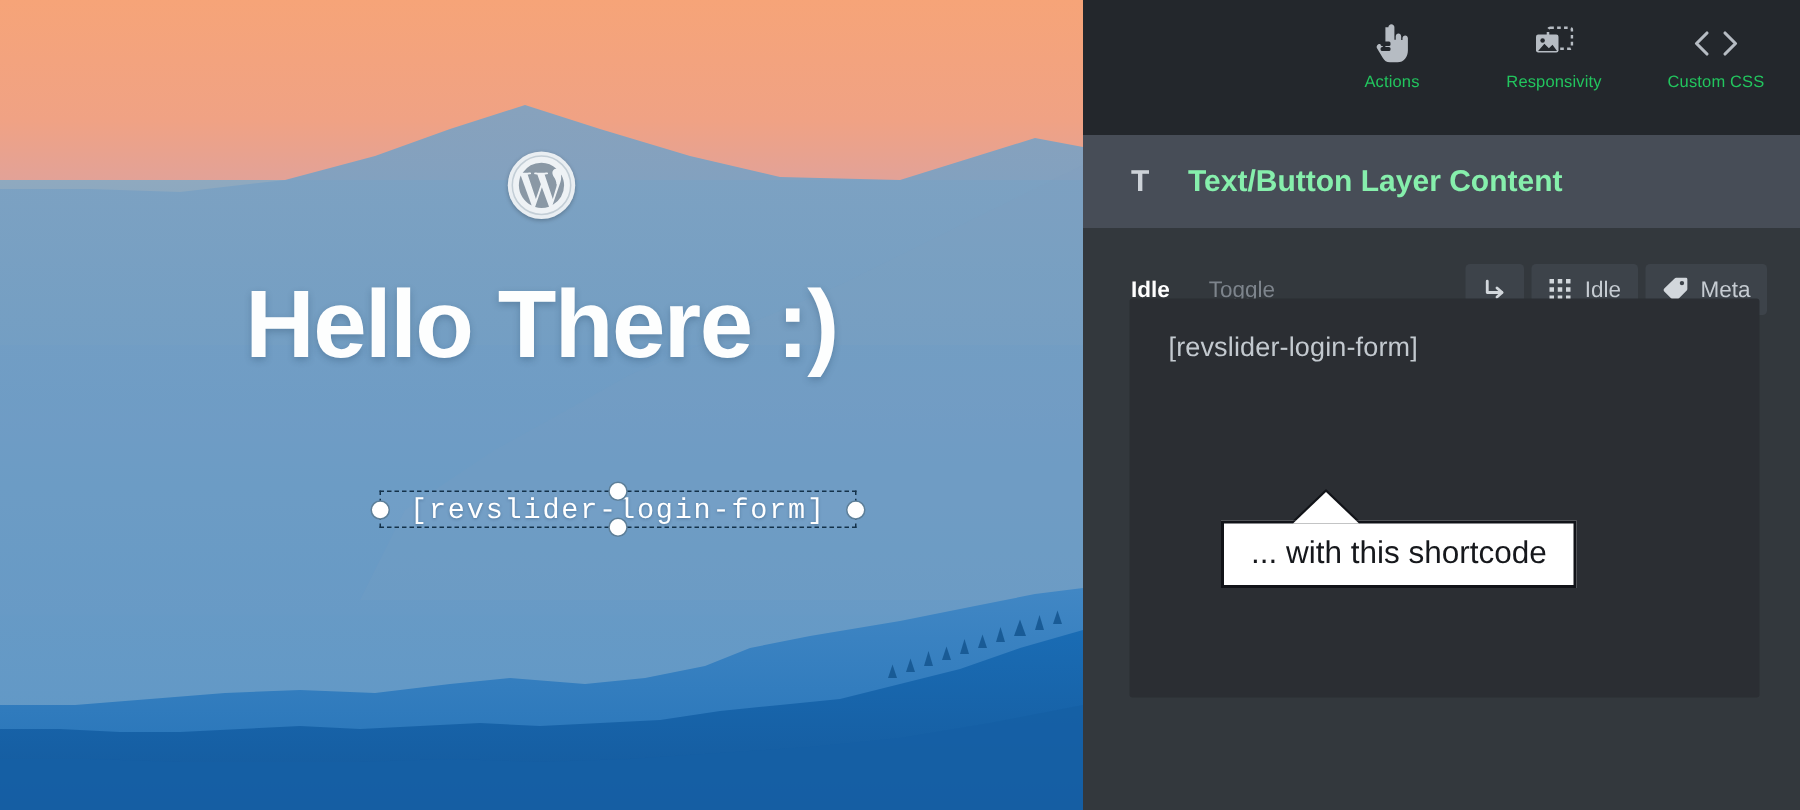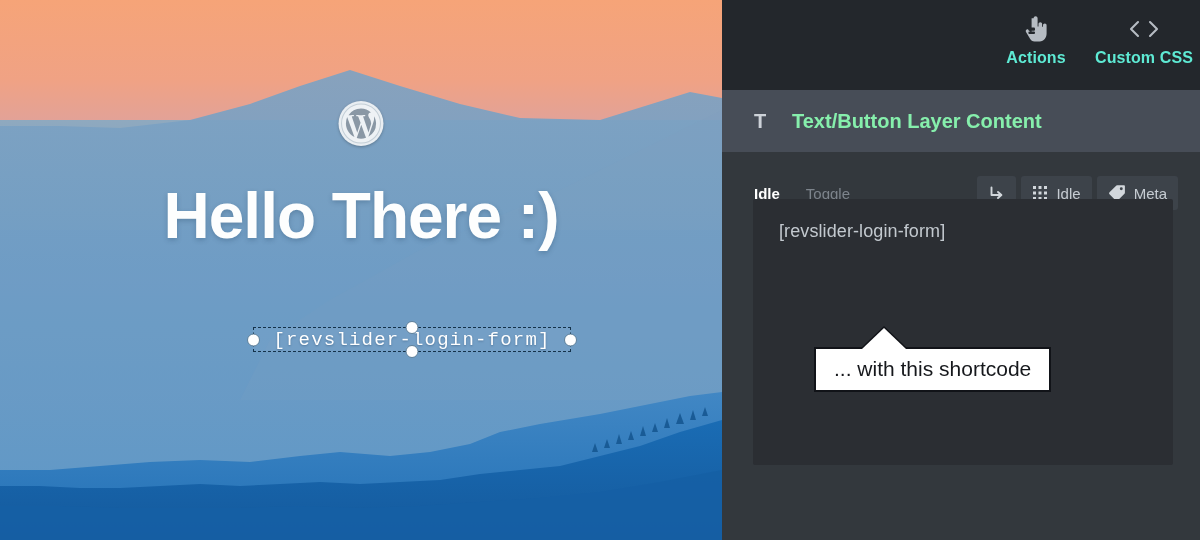--- a/index.html
+++ b/index.html
@@ -146,24 +146,23 @@
     cursor: pointer;
   }
   .tab .tab-icon {
     height: 40px;
     display: flex;
     align-items: center;
     justify-content: center;
     color: #b6bcc3;
   }
   .tab .tab-label {
-    font-size: 16px;
-    color: #5eead4;
+    font-size: 11px;
+    color: #22c55e;
     letter-spacing: .1px;
-    font-weight: bold;
   }
 
   .panel-title {
     height: 62px;
     background: #474d57;
     display: flex;
     align-items: center;
     padding-left: 32px;
     box-sizing: border-box;
   }
@@ -379,20 +378,31 @@
         <div class="tab-icon">
           <svg width="22" height="26" viewBox="0 0 22 26" fill="currentColor" aria-hidden="true">
             <path d="M8.6 2.2c0-1.1.9-2 2-2s2 .9 2 2v8.3h.9V8.1c0-1 .8-1.8 1.8-1.8s1.8.8 1.8 1.8v2.6h.9V9.4c0-1 .8-1.8 1.8-1.8s1.8.8 1.8 1.8v8.2c0 4.2-2.7 7.9-6.9 7.9H9.6c-2.3 0-3.6-1.1-4.7-2.9L1 16.1c-.5-.9-.2-2 .7-2.5.9-.5 1.9-.2 2.5.6l2.4 3.2V2.2z"></path>
             <rect x="3.4" y="11.6" width="6.6" height="3.1" rx="1" fill="#23272c"></rect>
             <rect x="3.4" y="15.4" width="6.6" height="2.6" rx="1" fill="#23272c"></rect>
           </svg>
         </div>
         <div class="tab-label">Actions</div>
       </div>
 
+      <div class="tab">
+        <div class="tab-icon">
+          <svg width="26" height="24" viewBox="0 0 26 24" aria-hidden="true">
+            <rect x="9" y="1.5" width="16" height="14" rx="1.5" fill="none" stroke="currentColor" stroke-width="1.7" stroke-dasharray="2.4 2.2"></rect>
+            <rect x="1" y="6" width="15" height="12" rx="1.5" fill="currentColor"></rect>
+            <circle cx="5.4" cy="10" r="1.5" fill="#23272c"></circle>
+            <path d="M2.4 17 L6.6 12.2 L9.6 15.2 L12 12.8 L15 17 Z" fill="#23272c"></path>
+          </svg>
+        </div>
+        <div class="tab-label">Responsivity</div>
+      </div>
 
 
       <div class="tab">
         <div class="tab-icon">
           <svg width="30" height="20" viewBox="0 0 30 20" fill="none" stroke="currentColor" stroke-width="2.1" stroke-linecap="round" stroke-linejoin="round" aria-hidden="true">
             <polyline points="9,3 2,10 9,17"></polyline>
             <polyline points="21,3 28,10 21,17"></polyline>
           </svg>
         </div>
         <div class="tab-label">Custom CSS</div>

